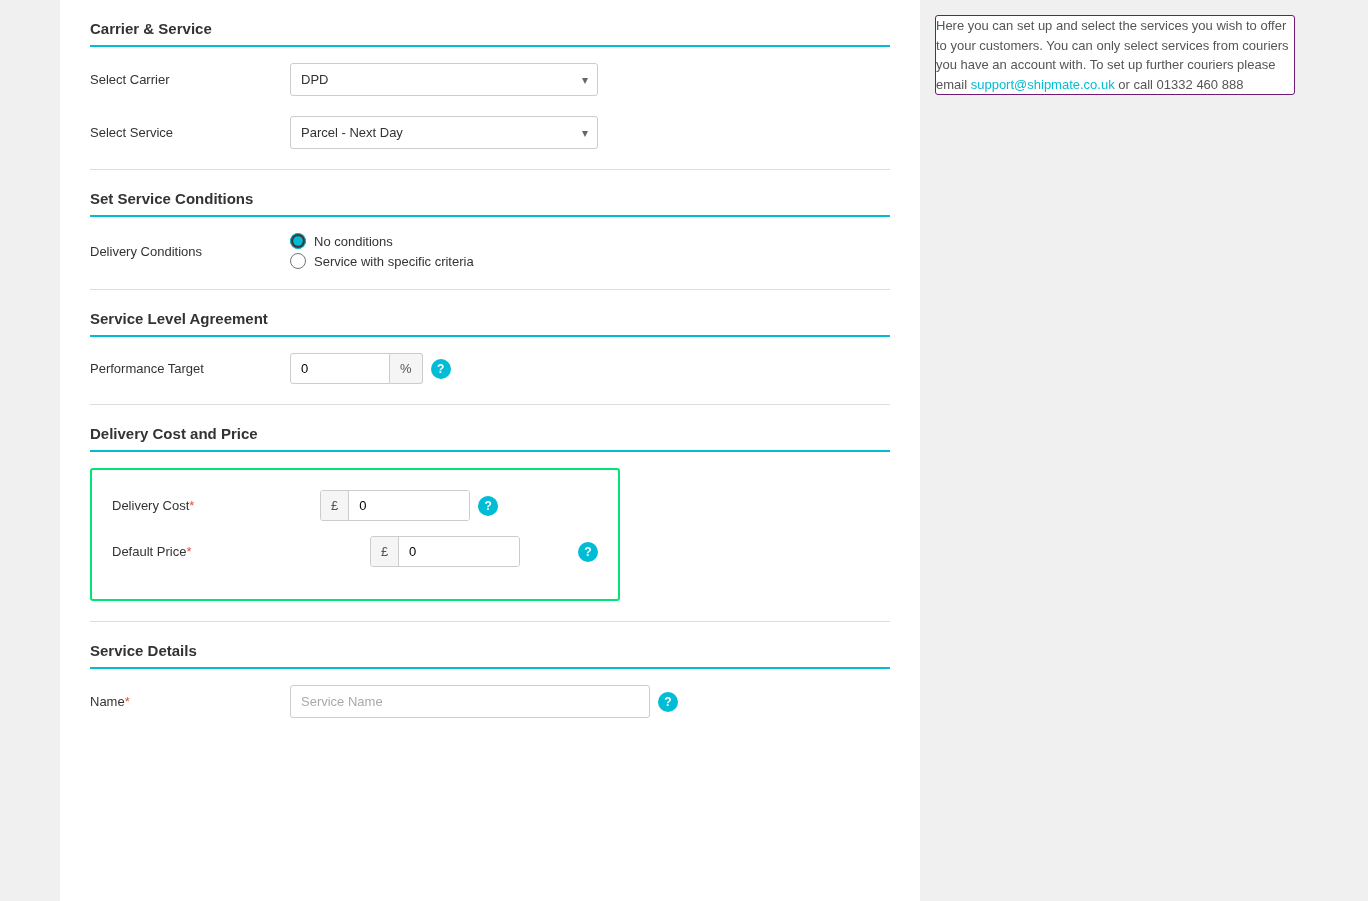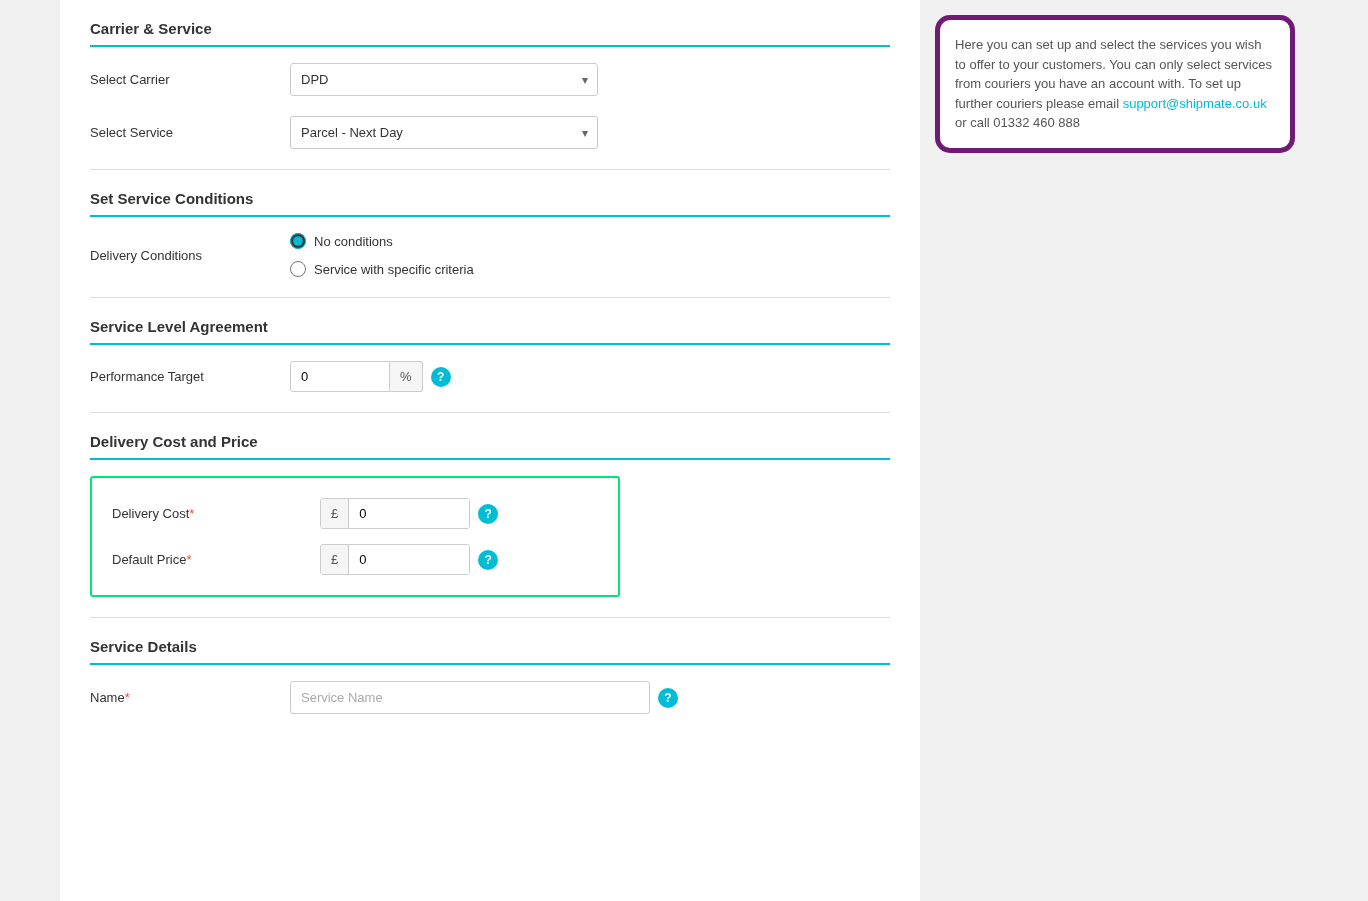--- a/index.html
+++ b/index.html
@@ -23,24 +23,23 @@
       background: #fff;
       padding: 20px 30px;
       max-width: 860px;
     }
     .sidebar {
       width: 390px;
       background: #f0f0f0;
       padding: 15px;
     }
     .info-box {
-      border: 5px solid #701a75;
+      border: 1px solid #701a75;
       background: #fff;
-      padding: 15px;
-      border-radius: 15px;
+      border-radius: 3px;
       line-height: 1.5;
       color: #555;
       font-size: 13px;
     }
     .info-box a {
       color: #00bcd4;
       text-decoration: none;
     }
 
     
@@ -114,21 +113,21 @@
       font-size: 12px;
     }
     .select-wrapper select {
       width: 100%;
     }
 
     
     .radio-group {
       display: flex;
       flex-direction: column;
-      gap: 12px;
+      gap: 4px;
     }
     .radio-item {
       display: flex;
       align-items: center;
       gap: 8px;
       cursor: pointer;
     }
     .radio-item input[type="radio"] {
       width: 16px;
       height: 16px;
@@ -173,21 +172,22 @@
       background: #fff;
       max-width: 530px;
     }
     .cost-row {
       display: flex;
       align-items: center;
       gap: 8px;
       margin-bottom: 15px;
     }
     .cost-row:last-child {
-      margin-bottom: 0;
+      margin-bottom: 12px;
+      justify-content: space-between;
     }
     .cost-label {
       width: 200px;
       font-size: 13px;
       color: #333;
       flex-shrink: 0;
     }
     .cost-label .required {
       color: #e74c3c;
     }

